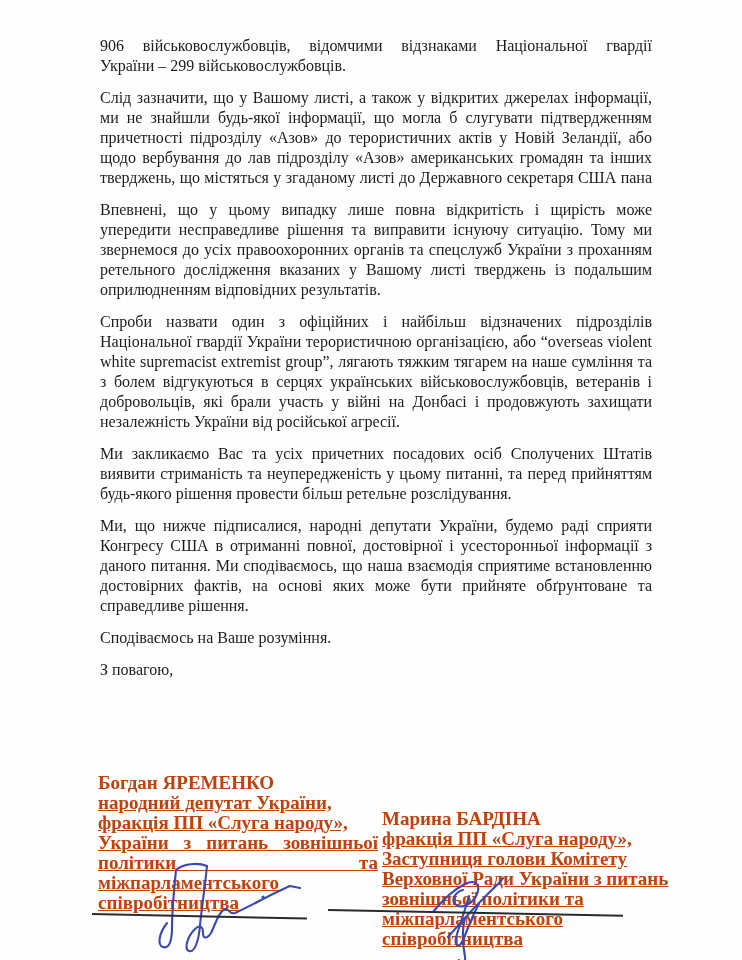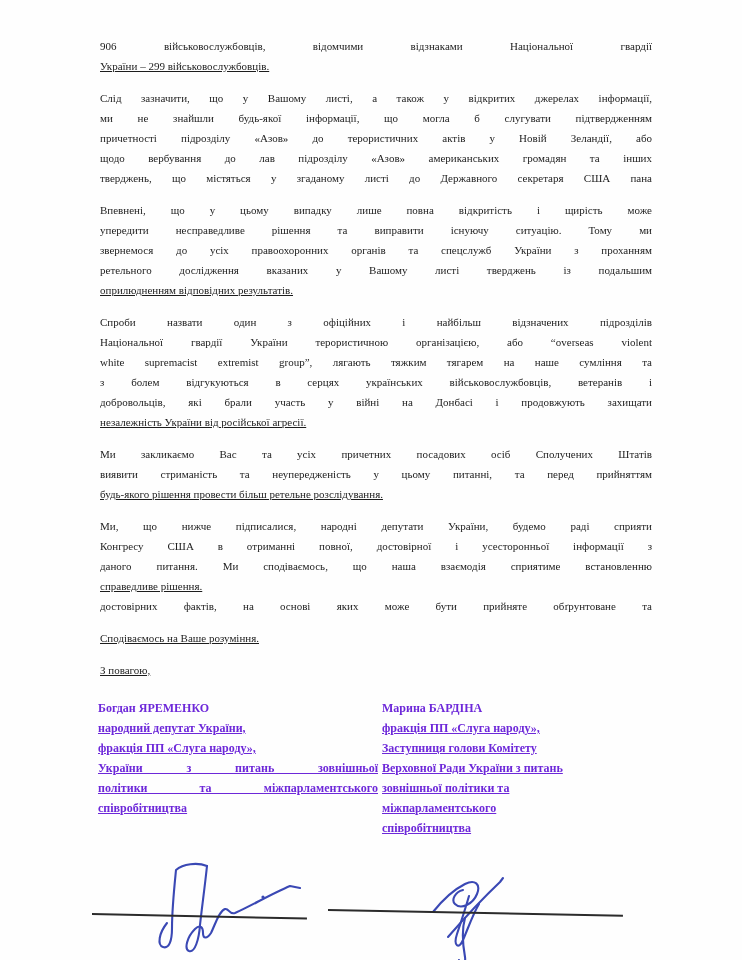--- a/index.html
+++ b/index.html
@@ -20,44 +20,43 @@
   .page {
     position: absolute;
     inset: 0;
     background: #fefefe;
   }
   #body-text {
     position: absolute;
     left: 100px;
     top: 36px;
     width: 552px;
-    font-size: 11px;
+    font-size: 16px;
     line-height: 20px;
   }
   .para { margin: 0 0 12px 0; }
   .para .ln {
     text-align: justify;
     text-align-last: justify;
   }
   .para .ln.last {
     text-align: left;
     text-align-last: left;
-    text-decoration: underline;
   }
   
   .sig {
     position: absolute;
-    top: 698px;
+    top: 773px;
     font-weight: bold;
-    font-size: 12px;
+    font-size: 19px;
     line-height: 20px;
-    color: #6d28d9;
+    color: #c2410c;
   }
   .sig-left  { left: 98px;  width: 280px; }
-  .sig-right { left: 382px; width: 240px; }
+  .sig-right { left: 382px; width: 240px; margin-top: 36px; }
   .sig .sig-name { white-space: nowrap; }
   .sig .ln { white-space: nowrap; text-decoration: underline; }
   .sig .ln.jl {
     white-space: normal;
     text-align: justify;
     text-align-last: justify;
   }
   
   .rule {
     position: absolute;
@@ -114,22 +113,22 @@
       </div>
       <div class="para">
         <div class="ln">Ми закликаємо Вас та усіх причетних посадових осіб Сполучених Штатів</div>
         <div class="ln">виявити стриманість та неупередженість у цьому питанні, та перед прийняттям</div>
         <div class="ln last">будь-якого рішення провести більш ретельне розслідування.</div>
       </div>
       <div class="para">
         <div class="ln">Ми, що нижче підписалися, народні депутати України, будемо раді сприяти</div>
         <div class="ln">Конгресу США в отриманні повної, достовірної і усесторонньої інформації з</div>
         <div class="ln">даного питання. Ми сподіваємось, що наша взаємодія сприятиме встановленню</div>
+        <div class="ln">достовірних фактів, на основі яких може бути прийняте обґрунтоване та</div>
         <div class="ln last">справедливе рішення.</div>
-        <div class="ln">достовірних фактів, на основі яких може бути прийняте обґрунтоване та</div>
       </div>
       <div class="para">
         <div class="ln last">Сподіваємось на Ваше розуміння.</div>
       </div>
       <div class="para">
         <div class="ln last">З повагою,</div>
       </div>
     </div>
 
   <div class="sig sig-left">

